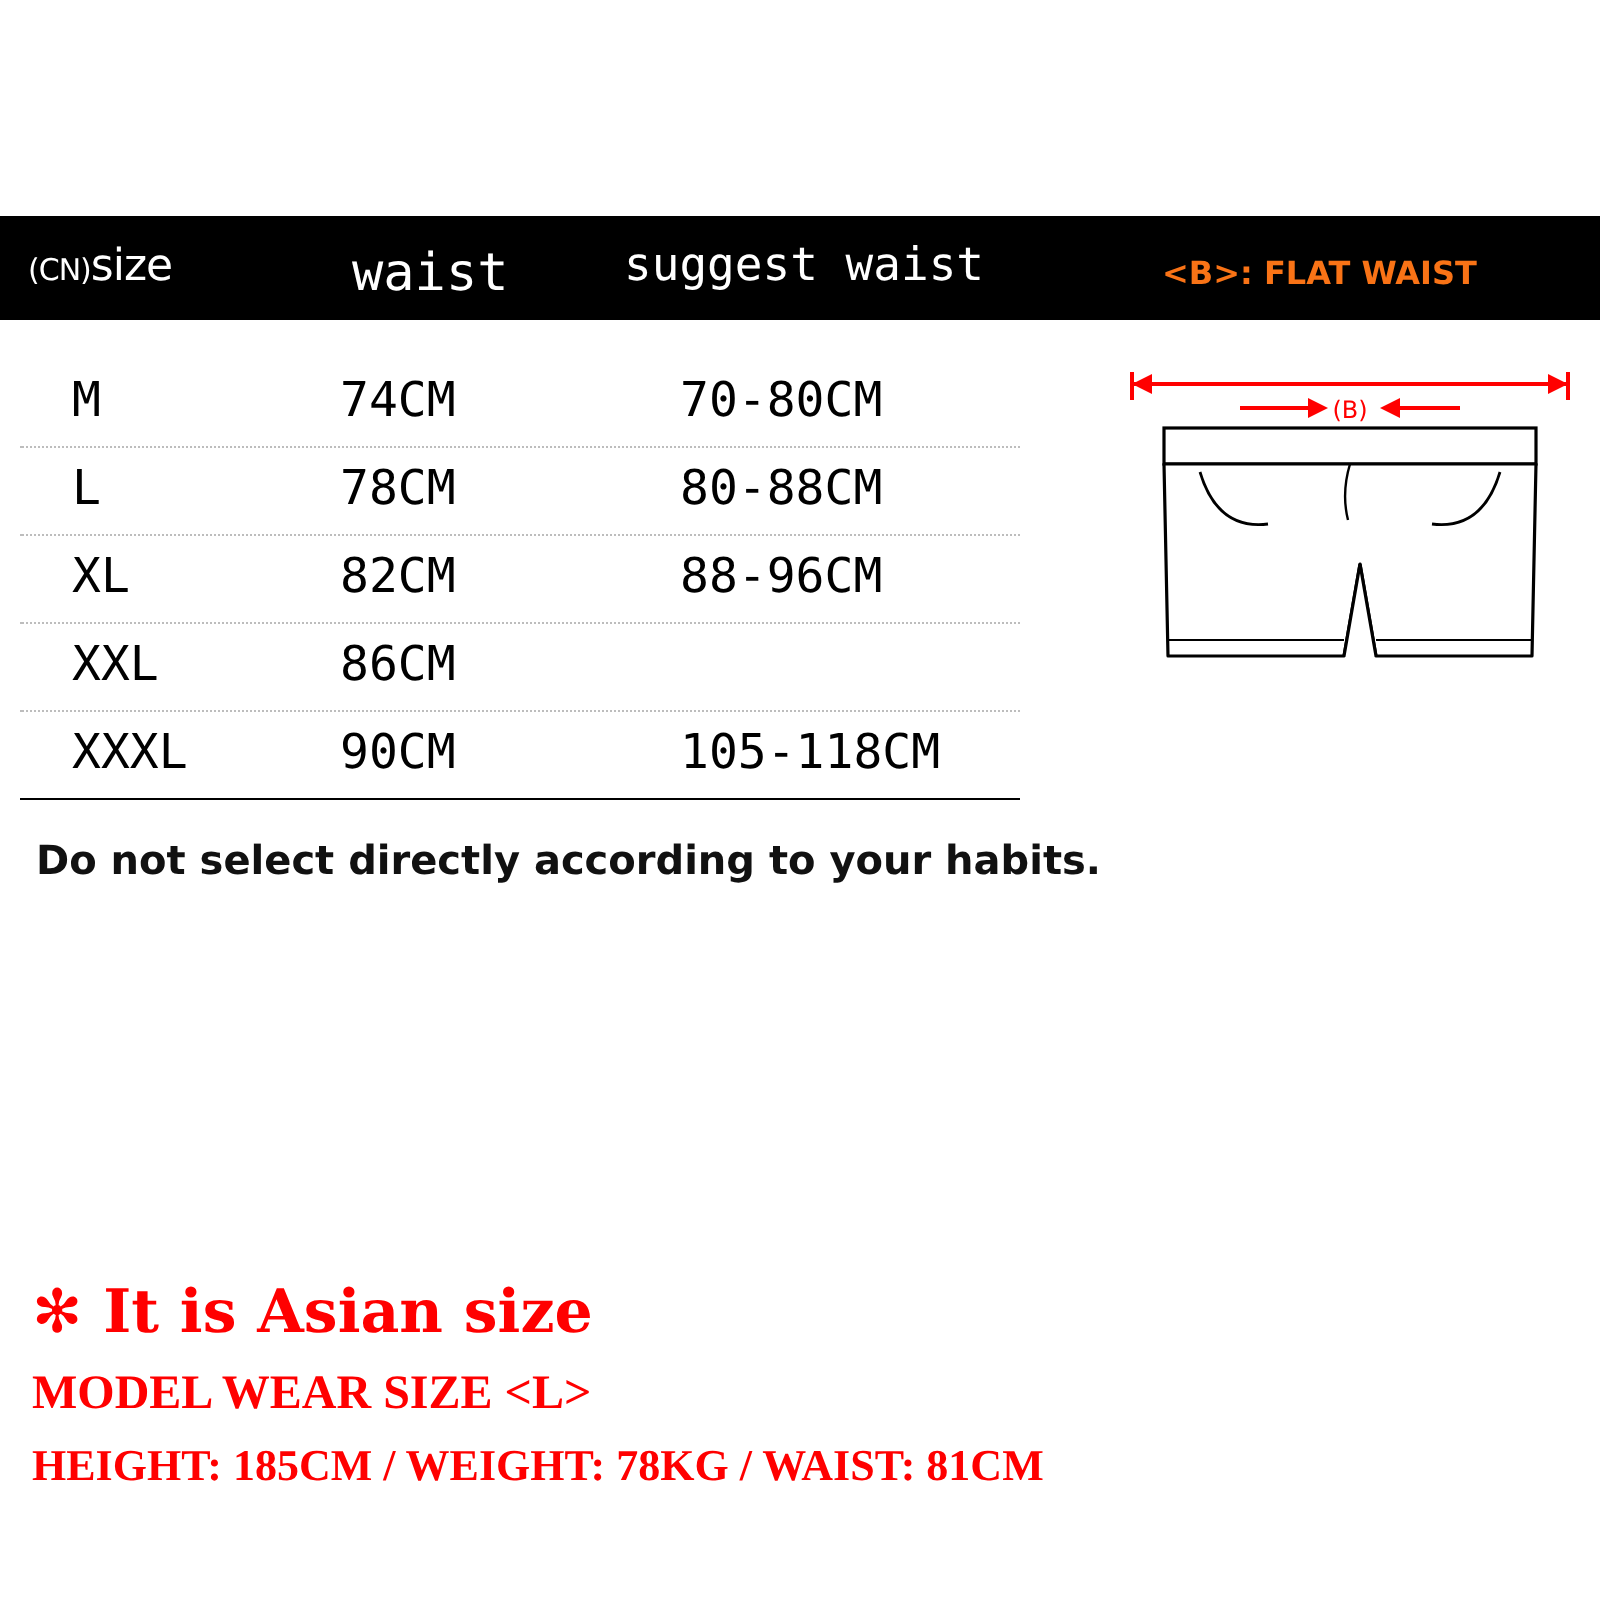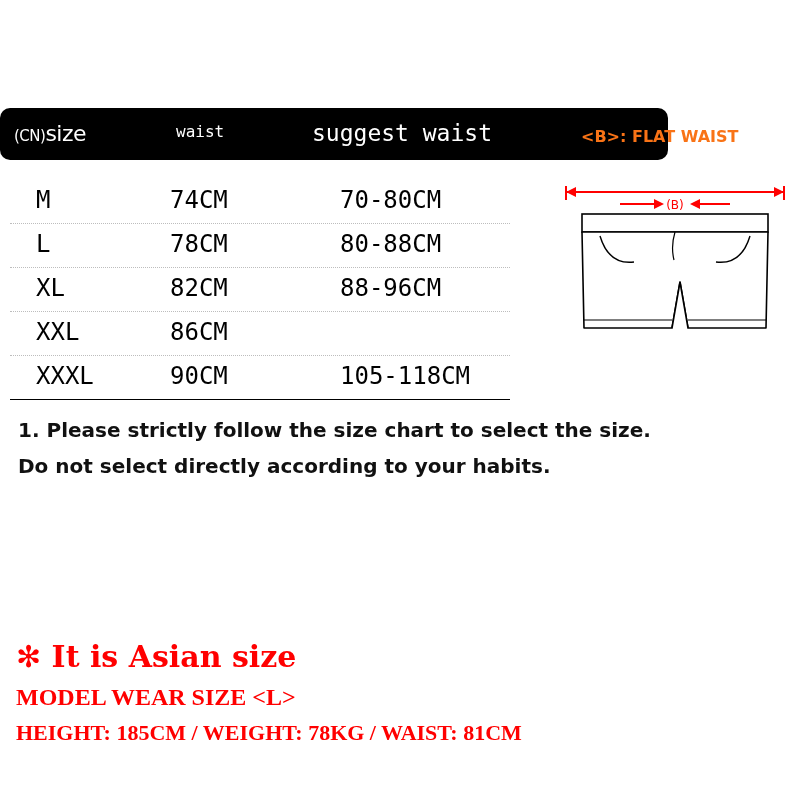--- a/index.html
+++ b/index.html
@@ -18,45 +18,44 @@
     width: 800px;
     height: 800px;
     background: #ffffff;
   }
 
   
   .header-bar {
     position: absolute;
     left: 0;
     top: 108px;
-    width: 668px;
+    width: 800px;
     height: 52px;
     background: #000000;
     color: #ffffff;
-    border-radius: 10px;
   }
   .hdr-cn {
     position: absolute;
     left: 14px;
     top: 13px;
     font-size: 15px;
     letter-spacing: -0.5px;
     white-space: nowrap;
   }
   .hdr-cn .cn-small {
     font-size: 15px;
   }
   .hdr-cn .cn-big {
     font-size: 22px;
   }
   .hdr-waist {
     position: absolute;
     left: 176px;
     top: 14px;
-    font-size: 16px;
+    font-size: 26px;
     font-family: "DejaVu Sans Mono", monospace;
     white-space: nowrap;
   }
   .hdr-suggest {
     position: absolute;
     left: 312px;
     top: 12px;
     font-size: 23px;
     font-family: "DejaVu Sans Mono", monospace;
     white-space: nowrap;
@@ -269,21 +268,20 @@
       <path d="M190,58 C184,78 172,86 156,84" fill="none" stroke="#000000" stroke-width="1.4"></path>
 
       <path d="M115,54 C112,64 112,74 114,82" fill="none" stroke="#000000" stroke-width="1.2"></path>
 
       <line x1="24" y1="142" x2="112" y2="142" stroke="#000000" stroke-width="1.1"></line>
       <line x1="128" y1="142" x2="206" y2="142" stroke="#000000" stroke-width="1.1"></line>
     </svg>
   </div>
 
   <div class="notes">
-    <div class="note-line">1. Please strictly follow the size chart  to select the size.</div>
     <div class="note-line note-gap">Do not select directly according to your habits.</div>
   </div>
 
   <div class="red-block">
     <div class="asian">
       <span class="star">✻</span>
       <span>It is Asian size</span>
     </div>
     <div class="model-line">MODEL WEAR SIZE &lt;L&gt;</div>
     <div class="hww-line">HEIGHT: 185CM /  WEIGHT: 78KG /  WAIST: 81CM</div>

